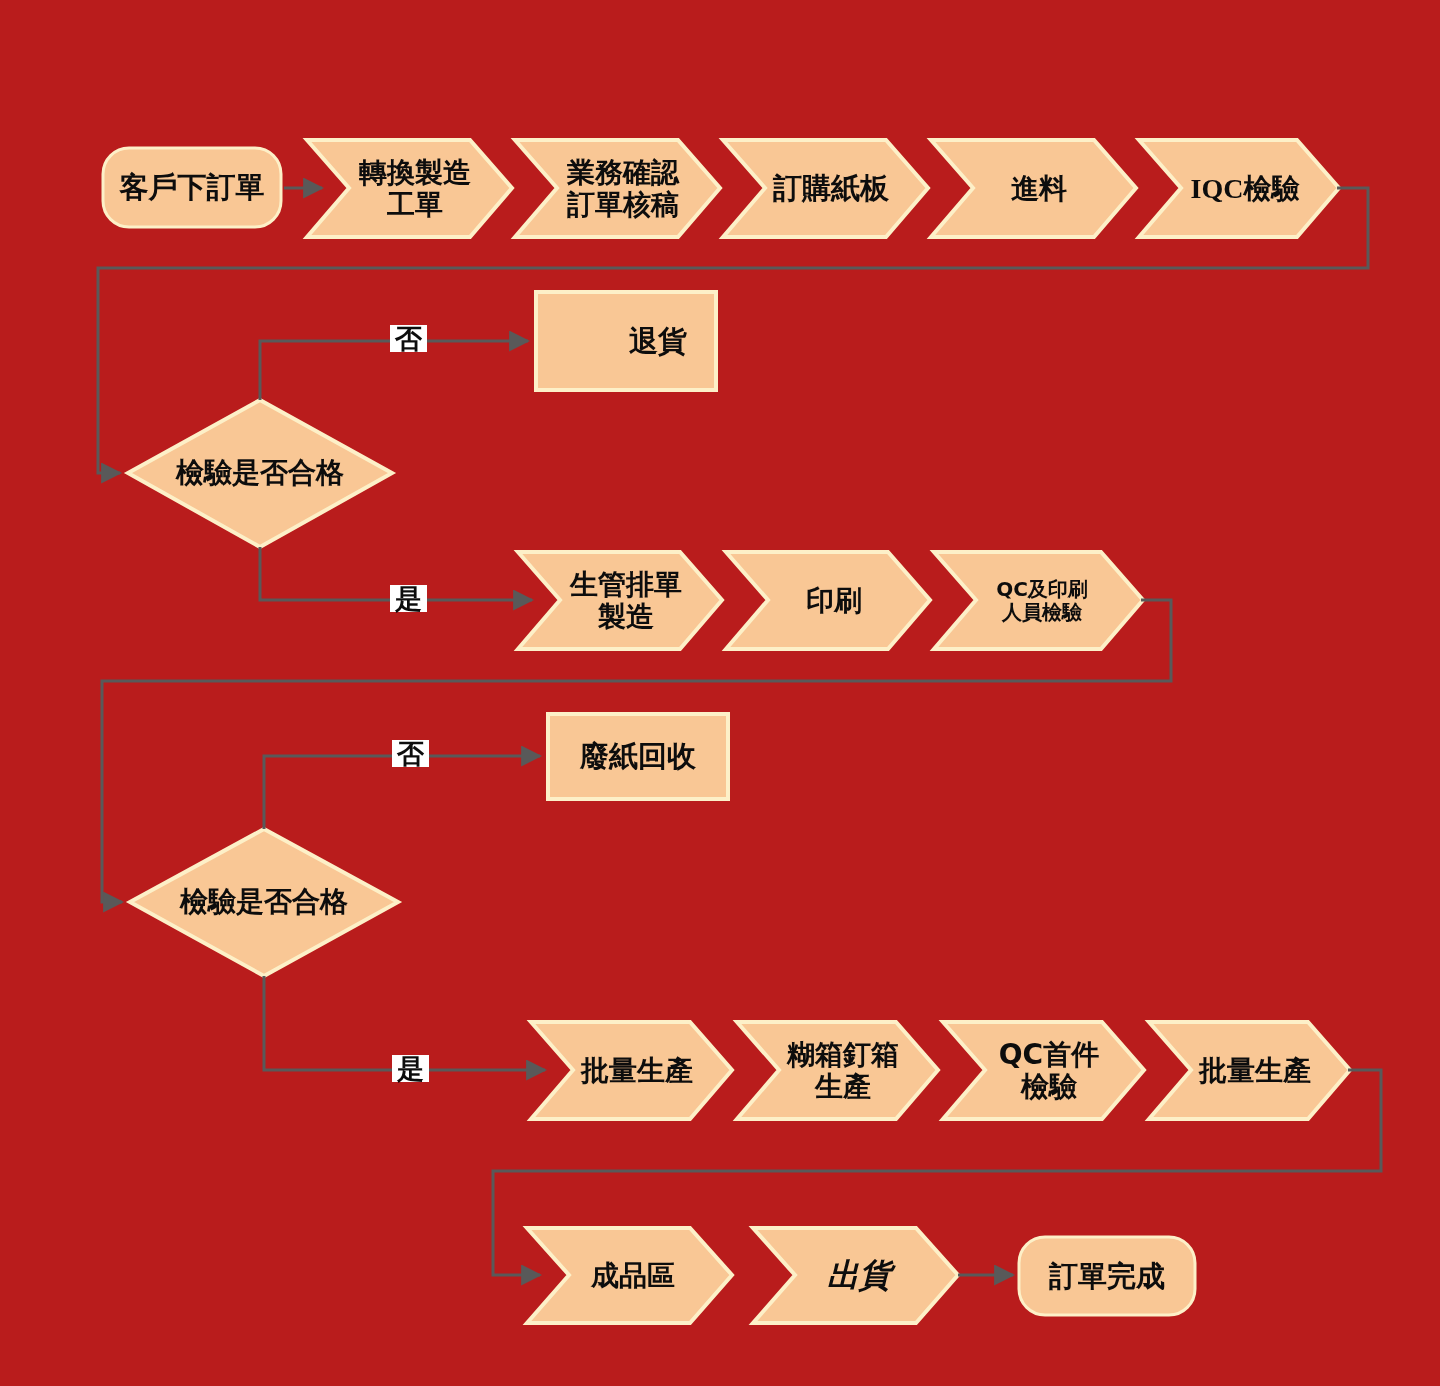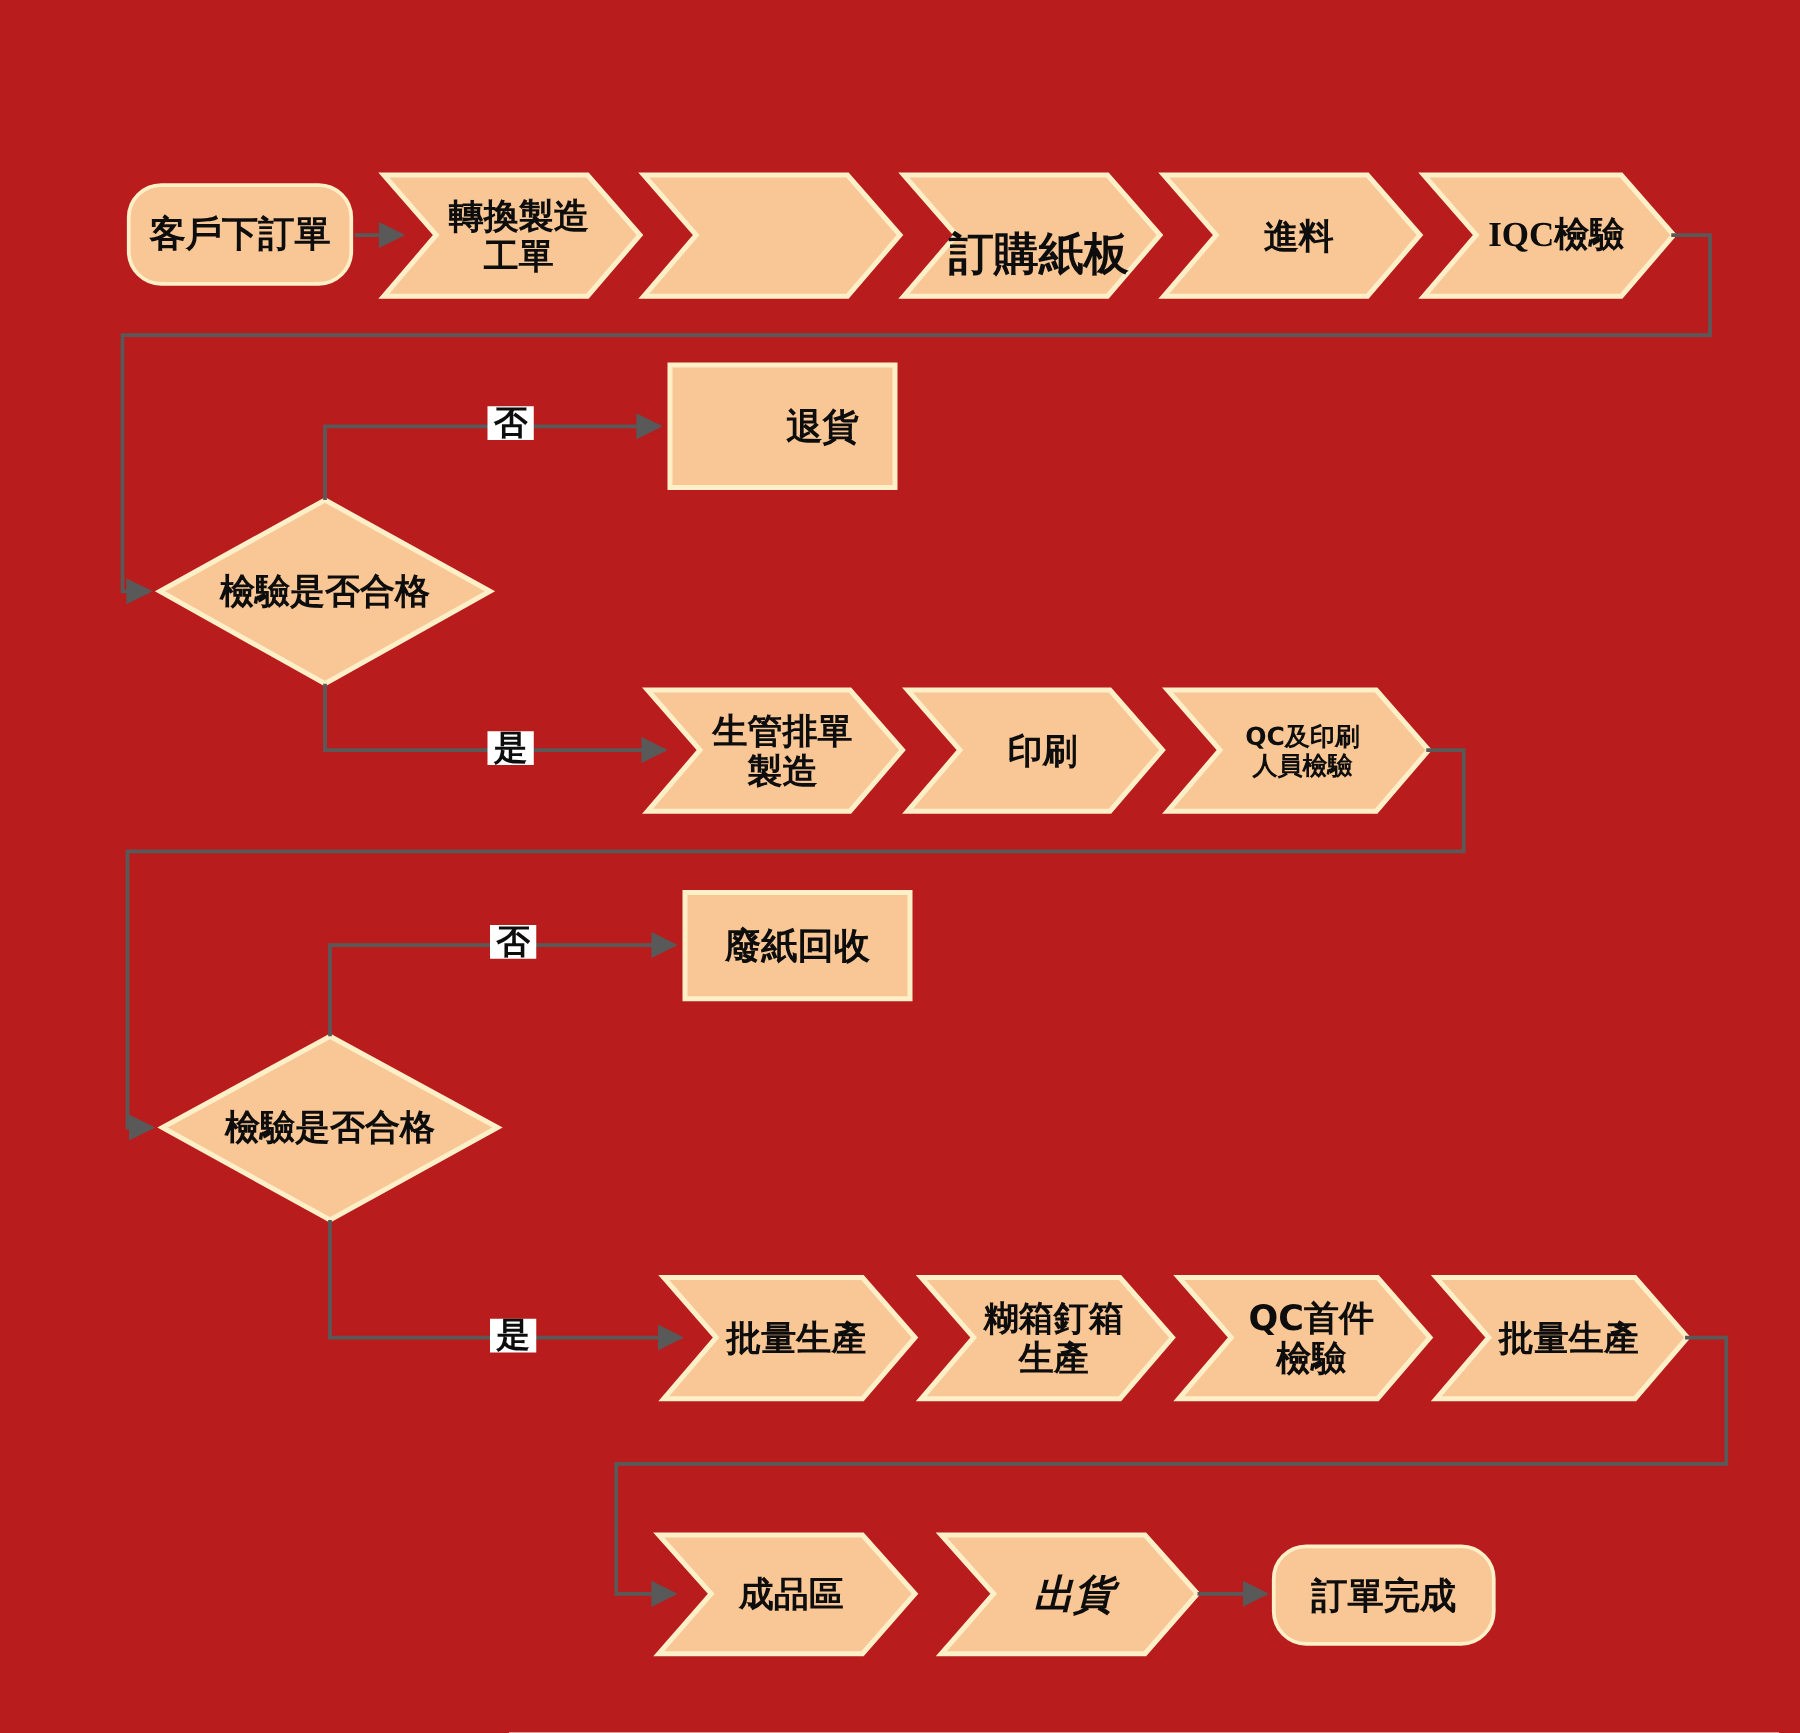--- a/index.html
+++ b/index.html
@@ -113,23 +113,27 @@
 
   <div class="node-label" style="left:103px; top:148px; width:178px; height:79px; font-size:29px;">客戶下訂單</div>
   <div class="hit" style="left:103px; top:148px; width:178px; height:79px;"></div>
 
   <div class="node-label" style="left:330px; top:140px; width:170px; height:97px; font-size:28px; flex-direction:column;">
     <span>轉換製造</span>
     <span>工單</span>
   </div>
   <div class="hit" style="left:330px; top:140px; width:170px; height:97px;"></div>
 
+  <div class="node-label" style="left:538px; top:140px; width:170px; height:97px; font-size:28px; flex-direction:column;">
+    <span>業務確認</span>
+    <span>訂單核稿</span>
+  </div>
   <div class="hit" style="left:538px; top:140px; width:170px; height:97px;"></div>
 
-  <div class="node-label" style="left:746px; top:156px; width:170px; height:97px; font-size:36px;">訂購紙板</div>
+  <div class="node-label" style="left:746px; top:140px; width:170px; height:97px; font-size:29px;">訂購紙板</div>
   <div class="hit" style="left:746px; top:140px; width:170px; height:97px;"></div>
 
   <div class="node-label" style="left:954px; top:140px; width:170px; height:97px; font-size:28px;">進料</div>
   <div class="hit" style="left:954px; top:140px; width:170px; height:97px;"></div>
 
   <div class="node-label" style="left:1160px; top:140px; width:170px; height:97px; font-size:28px;font-family:Liberation Serif, serif;">IQC檢驗</div>
   <div class="hit" style="left:1160px; top:140px; width:170px; height:97px;"></div>
 
   <div class="node-label" style="left:160px; top:452px; width:200px; height:42px; font-size:28px;">檢驗是否合格</div>
   <div class="hit" style="left:128px; top:400px; width:264px; height:148px;"></div>

